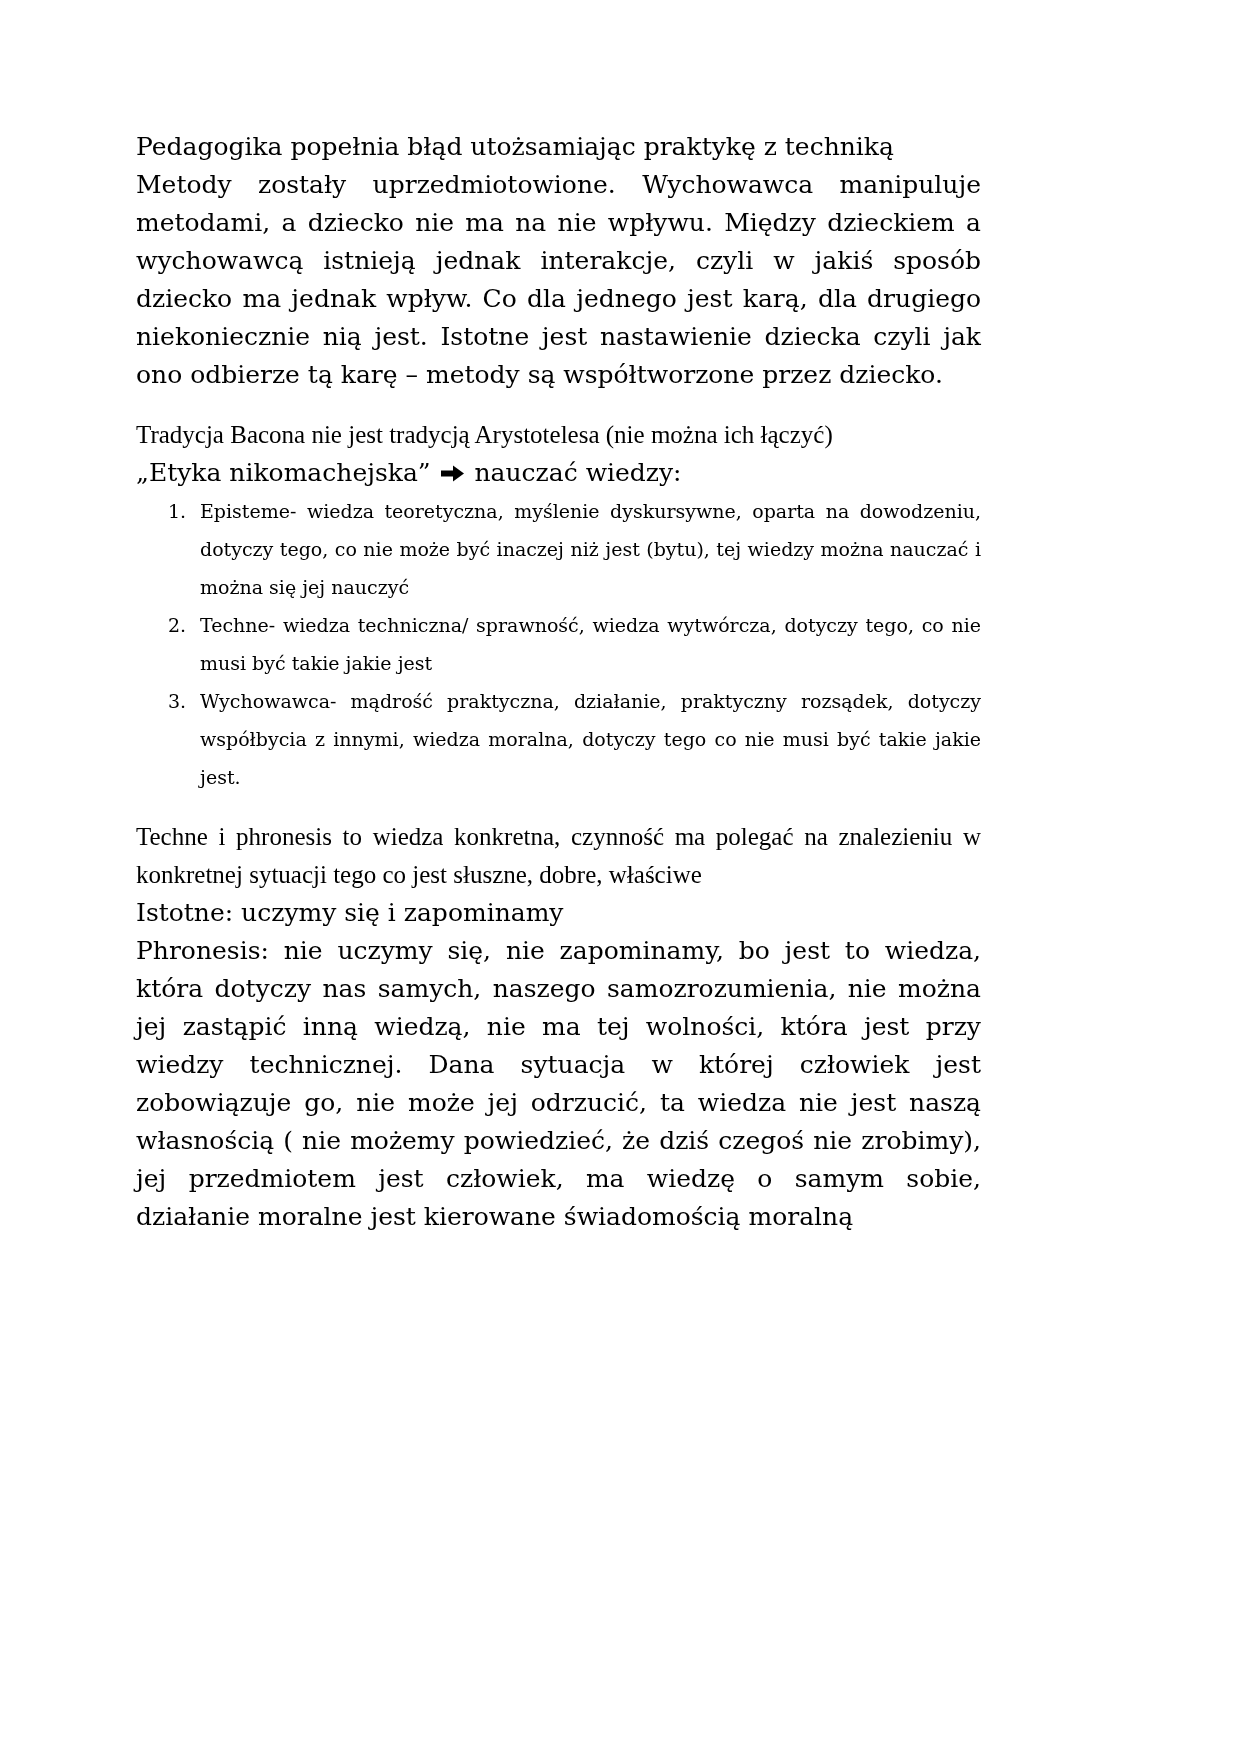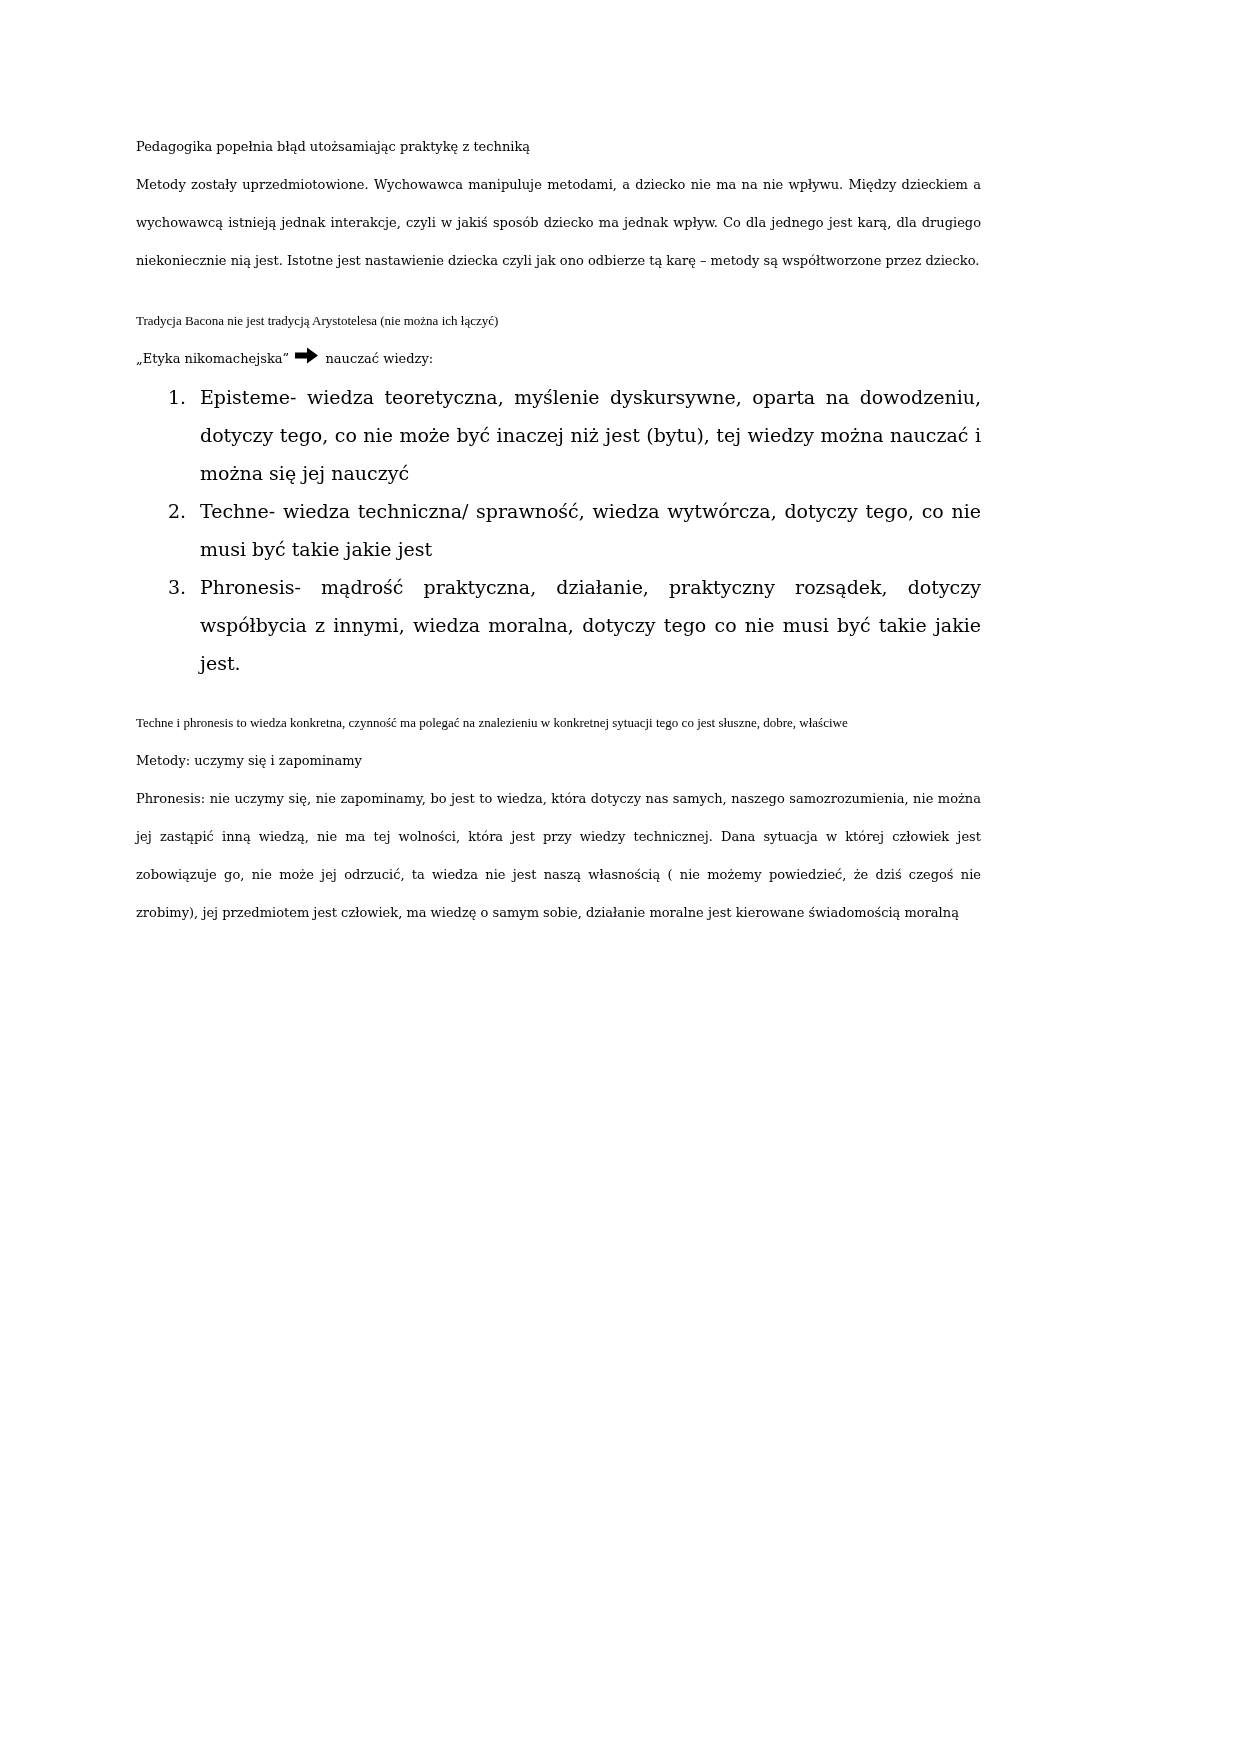--- a/index.html
+++ b/index.html
@@ -16,21 +16,21 @@
   .page {
     width: 1240px;
     height: 1754px;
     padding: 128px 0 0 136px;
   }
   .content {
     width: 845px;
   }
   .para {
     margin: 0;
-    font-size: 13px;
+    font-size: 25px;
     line-height: 38px;
     text-align: justify;
   }
   .gap { margin-top: 22px; font-family: Liberation Serif, serif; }
   .wiedza-list {
     list-style: none;
     margin: 0;
     padding: 0;
   }
   .list-item {
@@ -66,22 +66,22 @@
 
     <p class="para"><span>„Etyka nikomachejska”</span>
       <span class="arrow-icon-wrap"><svg width="24" height="17" viewBox="0 0 24 17" aria-hidden="true">
             <path d="M0 5.5 H12 V0.5 L23 8.5 L12 16.5 V11.5 H0 Z" fill="#000000"></path>
           </svg></span>
       <span>nauczać wiedzy:</span></p>
 
     <ol class="wiedza-list">
       <li class="list-item"><span class="num">1.</span><span class="term">Episteme</span><span>- wiedza teoretyczna, myślenie dyskursywne, oparta na dowodzeniu, dotyczy tego, co nie może być inaczej niż jest (bytu), tej wiedzy można nauczać i można się jej nauczyć</span></li>
       <li class="list-item"><span class="num">2.</span><span class="term">Techne</span><span>- wiedza techniczna/ sprawność, wiedza wytwórcza, dotyczy tego, co nie musi być takie jakie jest</span></li>
-      <li class="list-item"><span class="num">3.</span><span class="term">Phronesis</span><span>- mądrość praktyczna, działanie, praktyczny rozsądek, dotyczy współbycia z innymi, wiedza moralna, dotyczy tego co nie musi być takie jakie jest.</span></li>
+      <li class="list-item"><span class="num">3.</span><span class="term">Wychowawca</span><span>- mądrość praktyczna, działanie, praktyczny rozsądek, dotyczy współbycia z innymi, wiedza moralna, dotyczy tego co nie musi być takie jakie jest.</span></li>
     </ol>
 
     <p class="para gap">Techne i phronesis to wiedza konkretna, czynność ma polegać na znalezieniu w konkretnej sytuacji tego co jest słuszne, dobre, właściwe</p>
-    <p class="para">Metody: uczymy się i zapominamy</p>
+    <p class="para">Istotne: uczymy się i zapominamy</p>
     <p class="para">Phronesis: nie uczymy się, nie zapominamy, bo jest to wiedza, która dotyczy nas samych, naszego samozrozumienia, nie można jej zastąpić inną wiedzą, nie ma tej wolności, która jest przy wiedzy technicznej. Dana sytuacja w której człowiek jest zobowiązuje go, nie może jej odrzucić, ta wiedza nie jest naszą własnością ( nie możemy powiedzieć, że dziś czegoś nie zrobimy), jej przedmiotem jest człowiek, ma wiedzę o samym sobie, działanie moralne jest kierowane świadomością moralną</p>
 
 
   </div>
 </div>
 
 </body></html>

